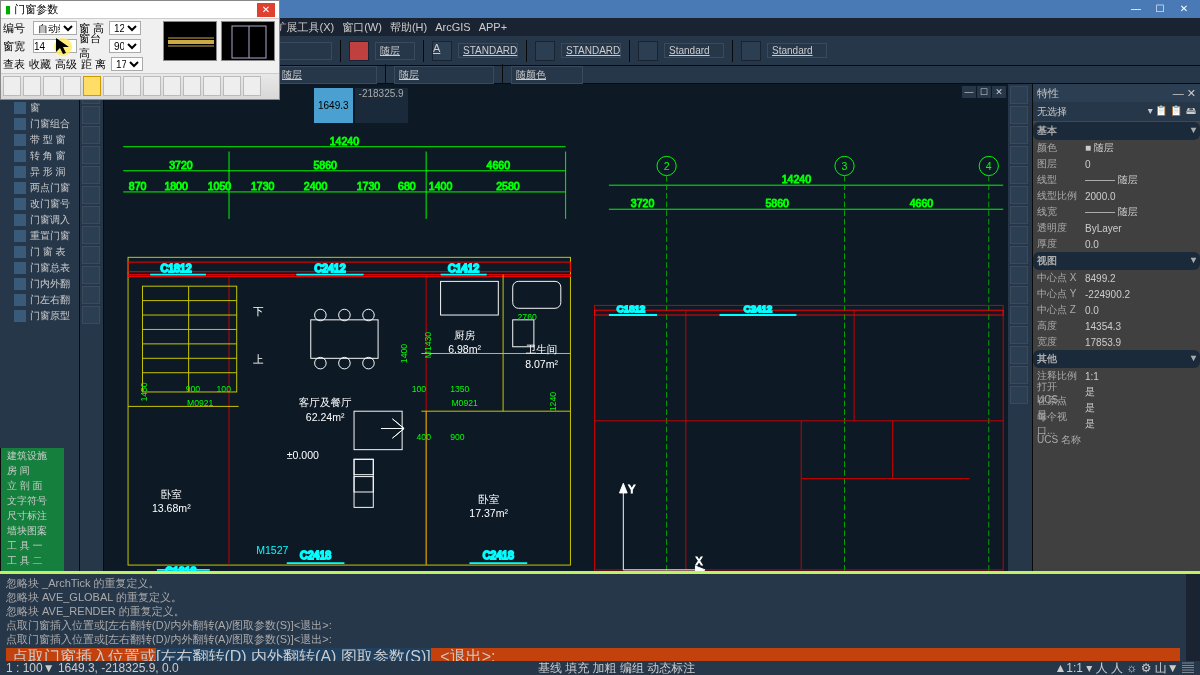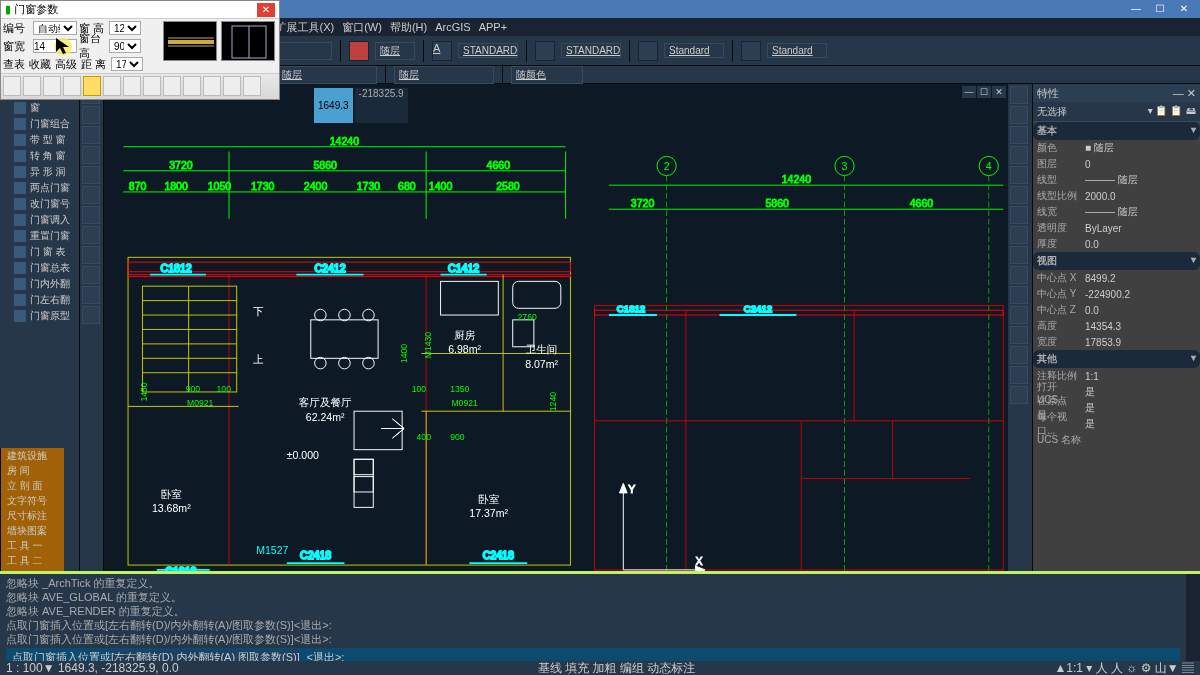--- a/index.html
+++ b/index.html
@@ -12,21 +12,21 @@
 .ribbon .btn { width:20px; height:20px; background:#2c3e52; border:1px solid #1a2332; }
 .ribbon .sep { width:1px; height:22px; background:#0a0a0a; margin:0 2px; }
 .ribbon .drop { background:#27374a; border:1px solid #3a4a5c; padding:1px 14px 1px 4px; font-size:10px; color:#ccc; position:relative; }
 .tabbar { height:18px; background:#27374a; display:flex; align-items:center; padding-left:280px; }
 .tabbar .tab { padding:0 8px; font-size:11px; color:#ccc; }
 .tabbar .x { margin-left:4px; color:#ccc; }
 .main { position:absolute; top:84px; left:0; right:0; bottom:52px; display:flex; }
 .leftpanel { width:70px; background:#27374a; border-right:1px solid #0a0a0a; }
 .leftpanel .row { height:16px; display:flex; align-items:center; gap:4px; padding:0 4px; font-size:10px; color:#ccc; }
 .leftpanel .ico { width:12px; height:12px; background:#3a5a7a; }
-.leftpanel2 { width:64px; background:#a16207; border-left:1px solid #0a0a0a; }
+.leftpanel2 { width:64px; background:#15803d; border-left:1px solid #0a0a0a; }
 .leftpanel2 .cat { height:15px; font-size:10px; color:#ccc; padding:0 6px; display:flex; align-items:center; }
 .tooliconcol { width:24px; background:#27374a; border-right:1px solid #0a0a0a; display:flex; flex-direction:column; gap:2px; padding:2px 2px; }
 .tooliconcol .ti { width:18px; height:18px; background:#2c3e52; border:1px solid #3a4a5c; }
 .drawing { flex:1; background:#0d1a26; position:relative; overflow:hidden; }
 .drawing svg { width:100%; height:100%; }
 .dwgctrls { position:absolute; top:2px; right:2px; display:flex; gap:1px; }
 .dwgctrls div { width:14px; height:12px; background:#27374a; font-size:9px; text-align:center; line-height:12px; color:#ccc; }
 .coord { position:absolute; top:4px; left:210px; display:flex; gap:2px; font-size:10px; }
 .coord .c1 { background:#4aa0d0; padding:12px 4px; color:#000; }
 .coord .c2 { background:#1a2a3a; padding:0 4px; color:#aaa; }
@@ -35,21 +35,21 @@
 .proppanel { width:168px; background:#404040; border-left:1px solid #0a0a0a; font-size:10px; }
 .propheader { height:18px; background:#2c3e52; display:flex; align-items:center; justify-content:space-between; padding:0 4px; font-size:11px; }
 .propsubhead { height:20px; background:#27374a; display:flex; align-items:center; padding:0 4px; border-bottom:1px solid #3a4a5c; }
 .propsect { background:#1a2a3a; padding:2px 4px; font-weight:bold; color:#aaa; display:flex; justify-content:space-between;border-radius:6px; }
 .proprow { display:flex; height:16px; align-items:center; padding:8px 4px; }
 .proprow .k { width:48px; color:#aaa; }
 .proprow .v { color:#ccc; }
 .cmdline { position:absolute; bottom:14px; left:0; right:0; height:90px; background:#27374a; border-top:3px solid #bef264; display:flex; }
 .cmdhist { flex:1; font-size:11px; color:#aaa; padding:2px 6px; line-height:14px; font-family:SimSun,monospace; }
 .cmdscroll { width:14px; background:#1a2332; }
-.cmdinput { background:#0c4a6e; padding:2px 6px; color:#ccc; font-size:11px; font-family:SimSun,monospace; }
+.cmdinput { background:#c2410c; padding:2px 6px; color:#ccc; font-size:16px; font-family:SimSun,monospace; }
 .status { position:absolute; bottom:0; left:0; right:0; height:14px; background:#27374a; font-size:12px; color:#ccc; display:flex; align-items:center; padding:0 6px; justify-content:space-between; }
 .dlg { position:absolute; top:0; left:0; width:280px; background:#f0f0f0; border:1px solid #888; z-index:100; color:#000; font-size:11px; }
 .dlghead { height:18px; background:#fff; display:flex; align-items:center; justify-content:space-between; padding:0 4px; border-bottom:1px solid #ccc; }
 .dlghead .close { width:18px; height:14px; background:#e04030; color:#fff; text-align:center; line-height:14px; font-size:10px; }
 .dlgbody { display:flex; }
 .dlgleft { width:160px; }
 .dlgrow { display:flex; align-items:center; height:18px; padding:0 2px; gap:2px; }
 .dlgrow .lbl { width:28px; font-size:11px; }
 .dlgrow input, .dlgrow select { border:1px solid #aaa; font-size:10px; height:14px; background:#fff; }
 .dlgrow .fld { width:44px; }

